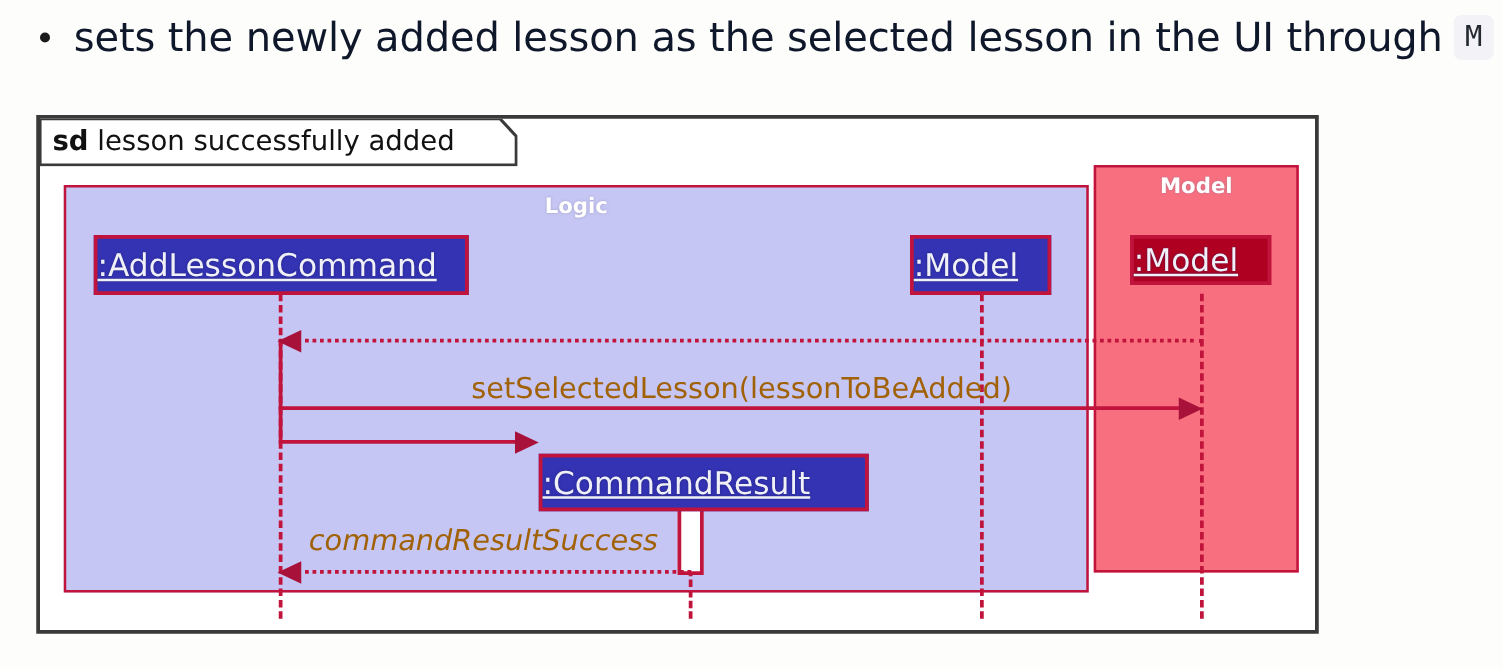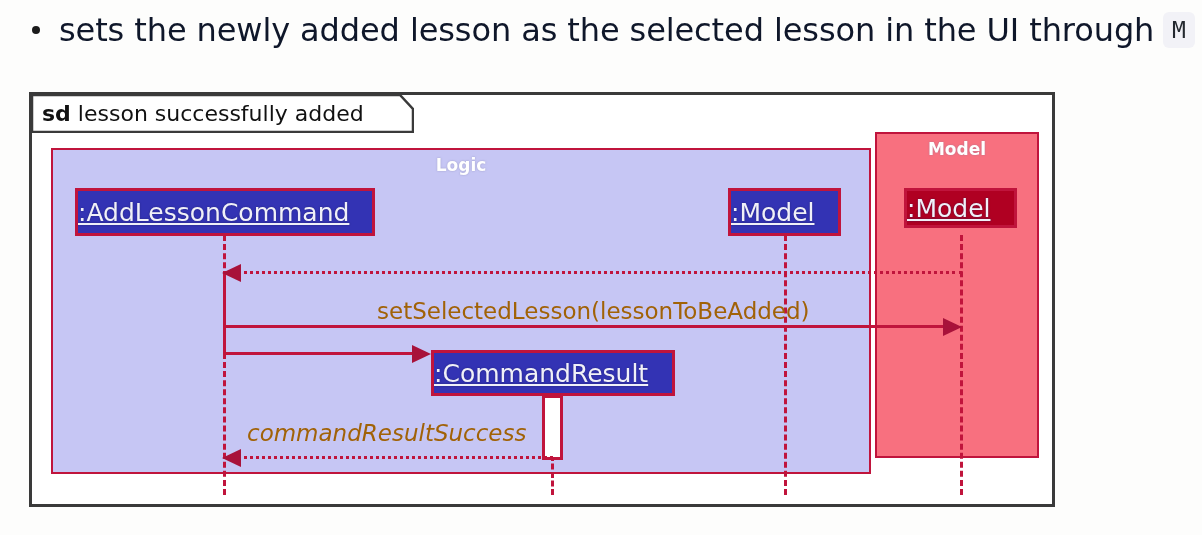--- a/index.html
+++ b/index.html
@@ -243,21 +243,21 @@
   </div>
 
   <div class="participant logic-obj" style="left:696px; top:93px; width:113px; height:48px;">
     <span>:Model</span>
   </div>
 
   <div class="participant model-obj" style="left:872px; top:93px; width:113px; height:40px;">
     <span>:Model</span>
   </div>
 
-  <div class="participant logic-obj" style="left:399px; top:255px; width:244px; height:46px;">
+  <div class="participant logic-obj" style="left:399px; top:268px; width:264px; height:46px;">
     <span>:CommandResult</span>
   </div>
 
   <div class="msg-line dotted" style="left:205px; top:176px; width:725px;"></div>
   <div class="arrowhead left" style="left:190px; top:169px;"></div>
 
   <div class="msg-label" style="left:345px; top:203px;">setSelectedLesson(lessonToBeAdded)</div>
   <div class="msg-stem" style="left:191px; top:176px; height:56px;"></div>
   <div class="msg-line solid" style="left:191px; top:230px; width:722px;"></div>
   <div class="arrowhead right" style="left:911px; top:223px;"></div>

